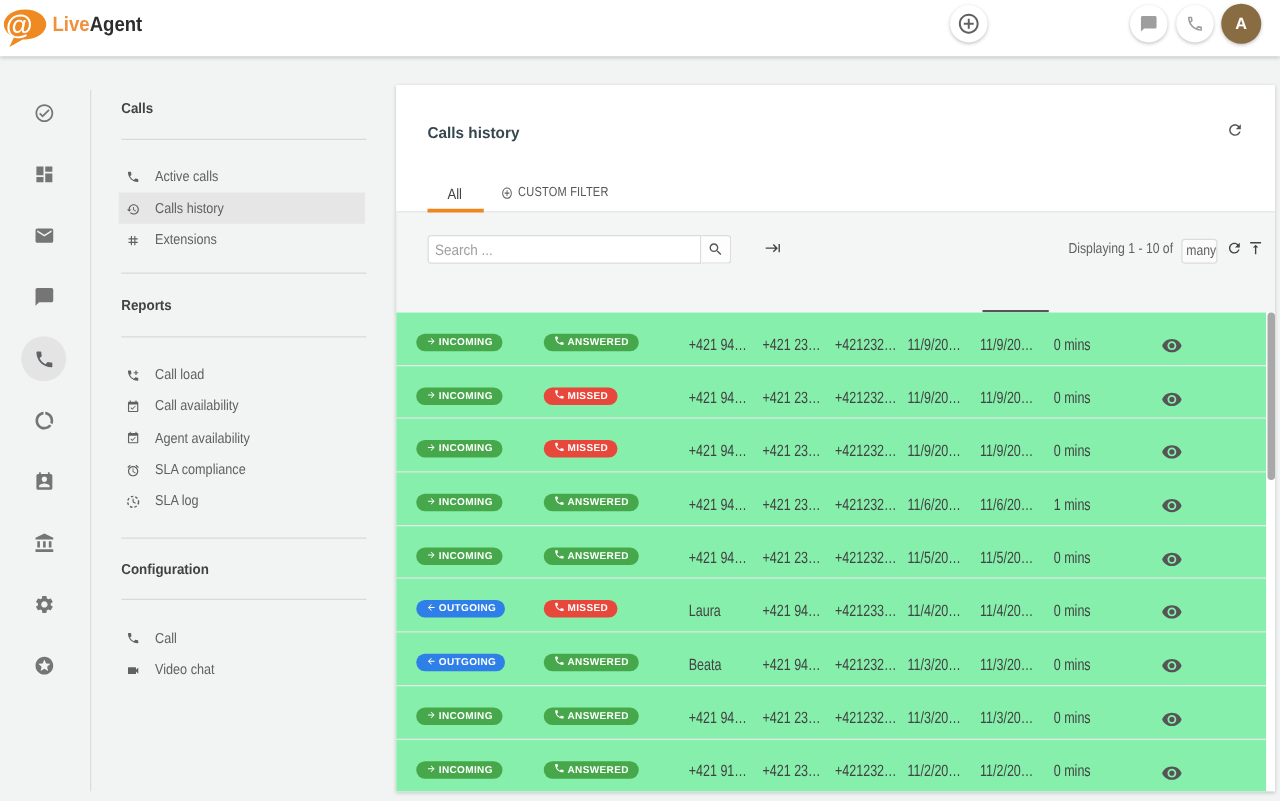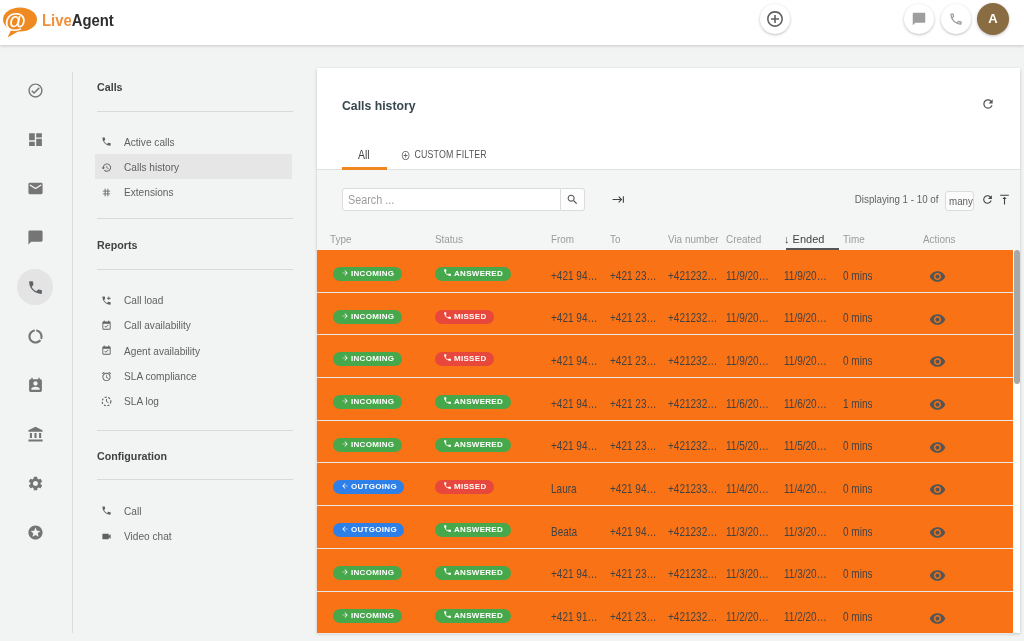--- a/index.html
+++ b/index.html
@@ -51,21 +51,21 @@
 #manybox .mt { position:absolute; left:3px; top:3px; font-size:11.5px; color:#616161; transform:scaleX(0.85); transform-origin:0 0; }
 #tb-refresh { position:absolute; left:664px; top:21px; }
 #tb-up { position:absolute; left:681px; top:21px; }
 
 #colhead { position:absolute; left:0; top:164.5px; width:703px; height:19px; font-size:11px; color:#9b9b9b; }
 #colhead .c1 { left:13px; }
 #colhead .c7 { transform:scaleX(1); color:#424242; }
 .ch { position:absolute; top:0; line-height:13px; transform:scaleX(0.9); transform-origin:0 0; white-space:nowrap; }
 #endline { position:absolute; left:469px; top:180px; width:53px; height:2px; background:#555; }
 #rows { position:absolute; left:0; top:182px; width:696px; height:383px; background:#fff; }
-.row { position:relative; width:696px; height:42.7px; border-bottom:1px solid #e8e8e8; background:#f97316; }
+.row { position:relative; width:696px; height:42.7px; border-bottom:1px solid #e8e8e8; background:#86efac; }
 .cell { position:absolute; top:17.5px; font-size:13px; color:#424242; line-height:15px; white-space:nowrap; transform:scaleX(0.77); transform-origin:0 0; }
 .badge { position:absolute; top:17px; height:14px; border-radius:7px; color:#fff; font-size:8px; font-weight:bold; letter-spacing:0.3px; line-height:14px; padding:0 7.5px; white-space:nowrap; }
 
 .badge svg.bph { margin-right:2.5px; }
 .bg-g { background:#46a74b; }
 .bg-b { background:#2e7fe8; }
 .bg-r { background:#e8473b; }
 .c1 { left:16px; }
 .c2 { left:118px; }
 .c3 { left:234px; }
@@ -218,31 +218,20 @@
     <div id="manybox">
         <span class="mt">many</span>
       </div>
     <div id="tb-refresh"><svg width="13" height="13" viewBox="0 0 24 24" fill="#424242">
           <path d="M17.65 6.35C16.2 4.9 14.21 4 12 4c-4.42 0-7.99 3.58-7.99 8s3.57 8 7.99 8c3.73 0 6.84-2.55 7.73-6h-2.08c-.82 2.33-3.04 4-5.65 4-3.31 0-6-2.69-6-6s2.69-6 6-6c1.66 0 3.14.69 4.22 1.78L13 11h7V4l-2.35 2.35z"></path>
         </svg></div>
     <div id="tb-up"><svg width="13" height="13" viewBox="0 0 24 24" fill="#424242">
           <path d="M8 11h3v10h2V11h3l-4-4-4 4zM4 3v2h16V3H4z"></path>
         </svg></div>
   </div>
-  <div id="colhead">
-    <div class="ch c1">Type</div>
-    <div class="ch c2">Status</div>
-    <div class="ch c3">From</div>
-    <div class="ch c4">To</div>
-    <div class="ch c5">Via number</div>
-    <div class="ch c6">Created</div>
-    <div class="ch c7">↓ Ended</div>
-    <div class="ch c8">Time</div>
-    <div class="ch c9">Actions</div>
-  </div>
   <div id="endline"></div>
   <div id="rows">
     <div class="row">
         <span class="badge bg-g c1"><svg class="bph" width="8" height="8" viewBox="0 0 24 24" fill="#fff">
             <path d="M12 4l-1.41 1.41L16.17 11H4v2h12.17l-5.58 5.59L12 20l8-8z"></path>
           </svg>INCOMING</span>
         <span class="badge bg-g c2"><svg class="bph" width="9" height="9" viewBox="0 0 24 24" fill="#fff">
             <path d="M6.62 10.79c1.44 2.83 3.76 5.14 6.59 6.59l2.2-2.2c.27-.27.67-.36 1.02-.24 1.12.37 2.33.57 3.57.57.55 0 1 .45 1 1V20c0 .55-.45 1-1 1-9.39 0-17-7.61-17-17 0-.55.45-1 1-1h3.5c.55 0 1 .45 1 1 0 1.25.2 2.45.57 3.57.11.35.03.74-.25 1.02l-2.2 2.2z"></path>
           </svg>ANSWERED</span>
         <span class="cell c3">+421 94…</span>

